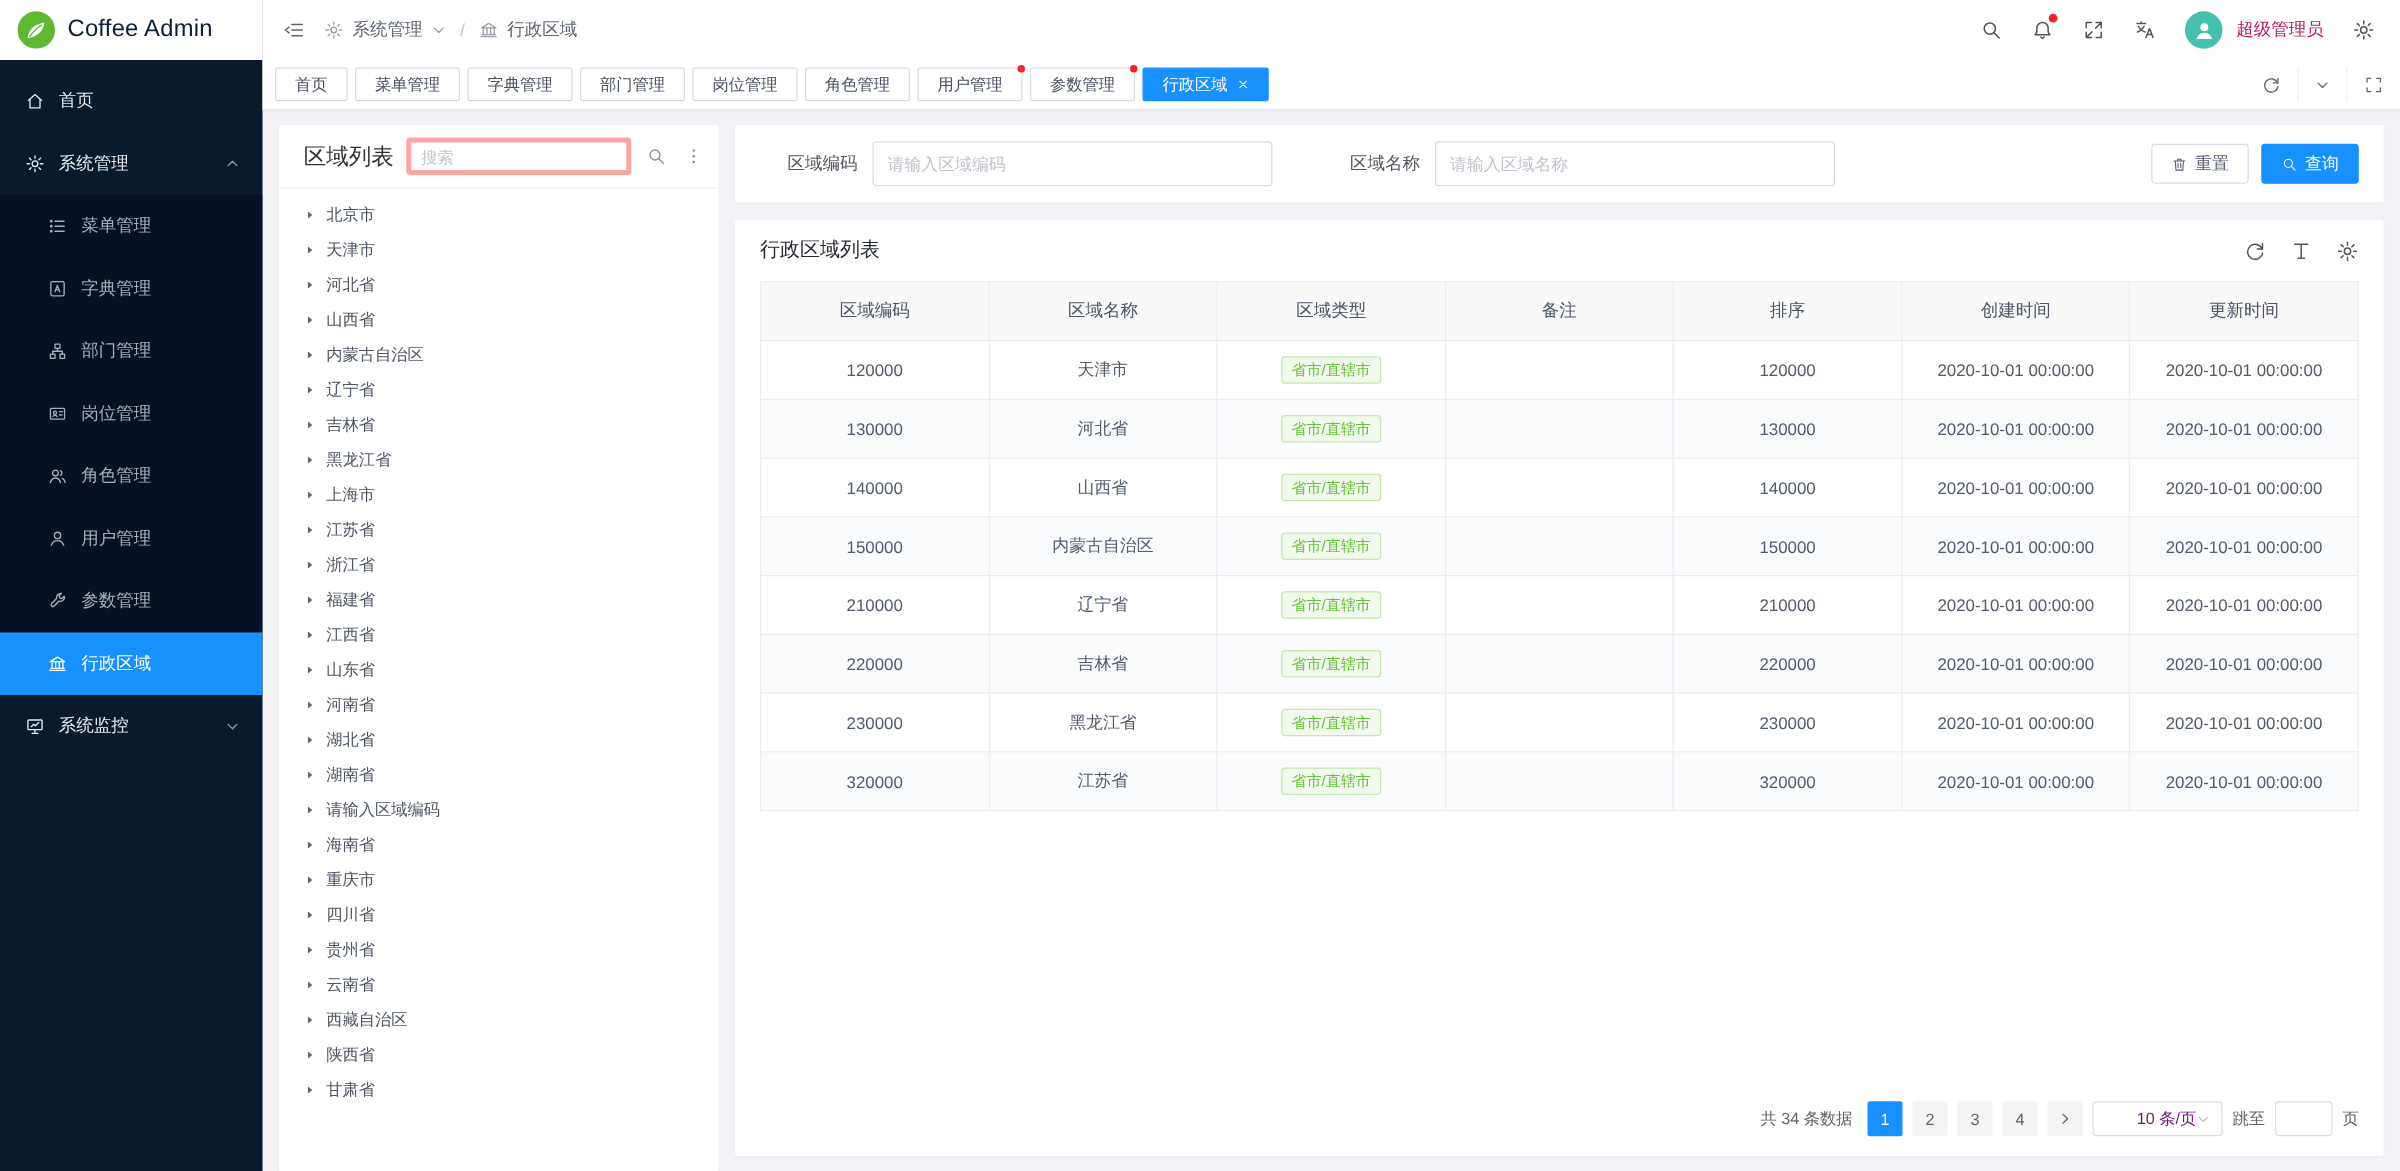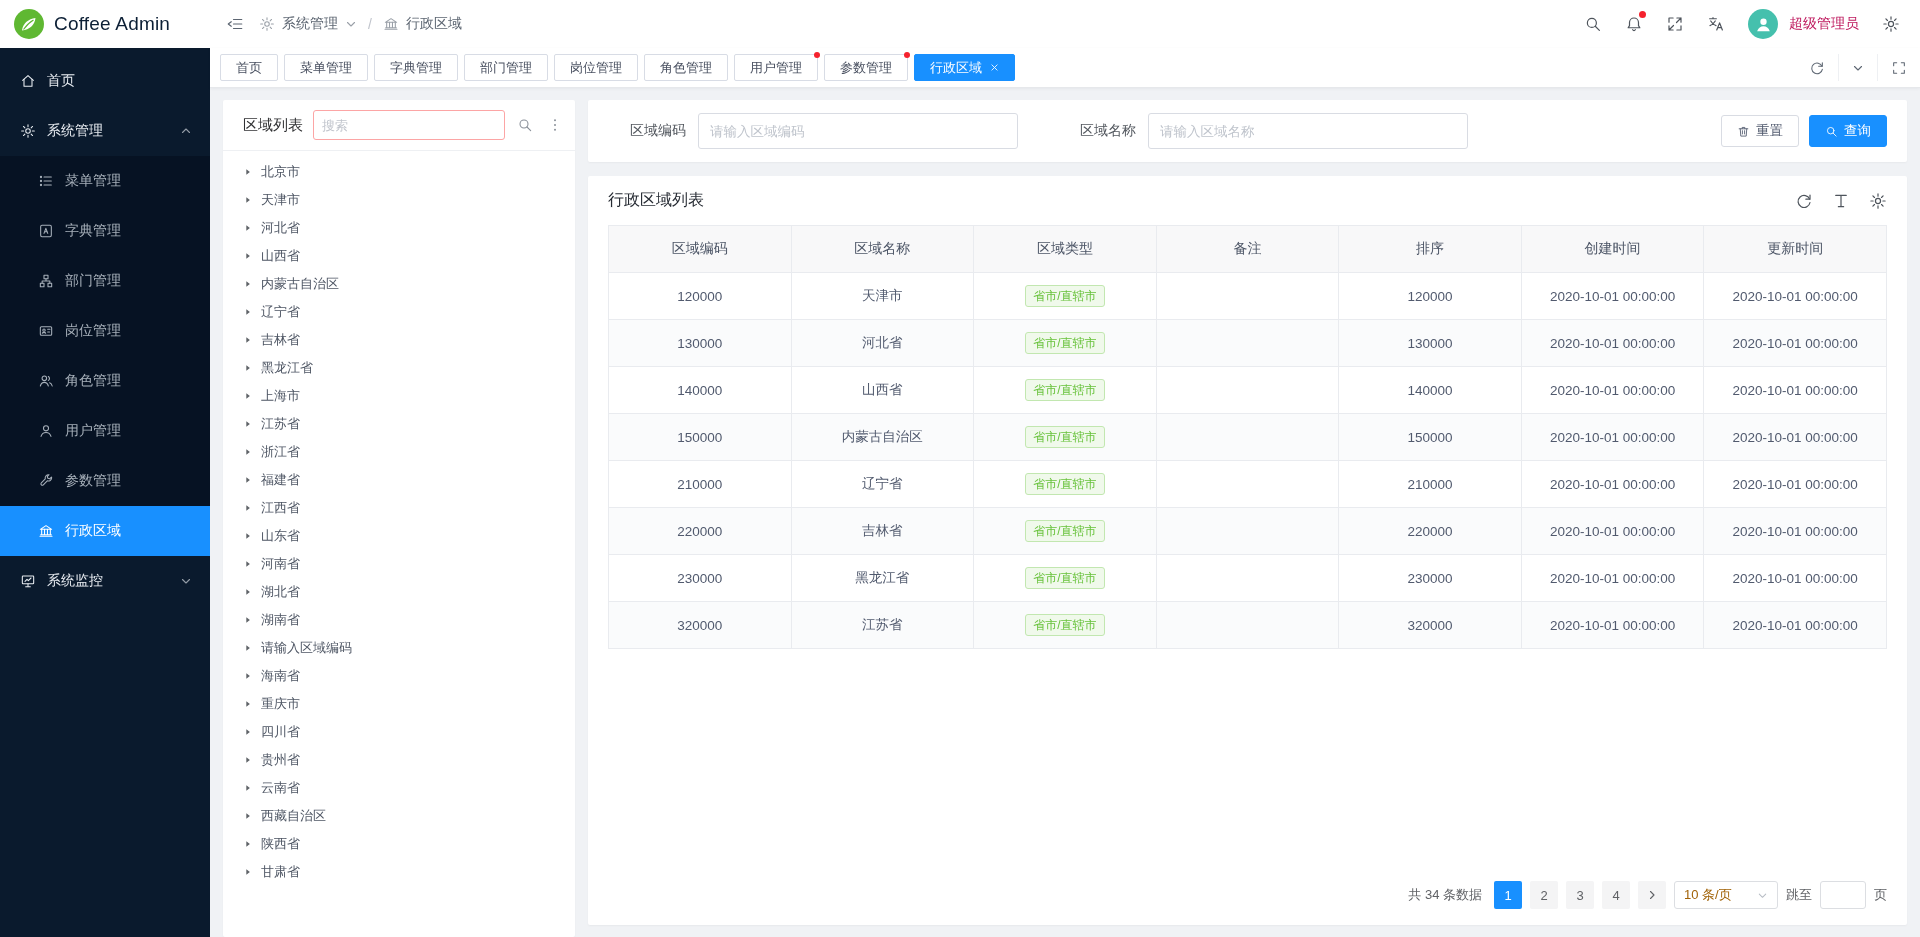--- a/index.html
+++ b/index.html
@@ -47,22 +47,22 @@
   .tab-tools{display:flex;align-items:center;color:#5d6672}
   .tool{padding:0 13px;height:27px;display:flex;align-items:center;cursor:pointer}
   .tool.bordered{border-left:1px solid #eef0f3}
 
   
   .content{flex:1;display:flex;gap:13px;padding:12px 13px 0;min-height:0}
 
   
   .tree-card{width:352px;flex:0 0 352px;background:#fff;border-radius:2px;display:flex;flex-direction:column;overflow:hidden;box-shadow:0 1px 2px rgba(0,0,0,.04)}
   .tree-head{display:flex;align-items:center;gap:10px;padding:10px 10px 10px 20px;border-bottom:1px solid #eef0f3}
-  .tree-title{font-size:15px;color:#303133;white-space:nowrap}
-  .tree-search{flex:1;height:30px;border:1px solid #fca5a5;border-radius:3px;padding:0 8px;font-size:13px;color:#333;min-width:0;outline:none}
+  .tree-title{font-size:18px;color:#303133;white-space:nowrap}
+  .tree-search{flex:1;height:30px;border:4px solid #fca5a5;border-radius:3px;padding:0 8px;font-size:13px;color:#333;min-width:0;outline:none}
   .tree-search::placeholder{color:#c0c4cc}
   .tree-head .hico{color:#8a9099;cursor:pointer;display:inline-flex;padding:0 2px}
   .tree{flex:1;overflow:hidden;padding:7px 0}
   .tree-item{height:28px;display:flex;align-items:center;gap:8px;padding-left:20px;font-size:13px;color:#4d5563;cursor:pointer}
   .tree-item .caret{color:#5f6368;display:inline-flex}
   .tree-item .caret svg{width:10px;height:10px}
 
   
   .right-col{flex:1;display:flex;flex-direction:column;gap:14px;min-width:0;padding-bottom:12px}
   .filter-card{background:#fff;border-radius:2px;height:62px;flex:0 0 62px;display:flex;align-items:center;padding:0 20px 0 42px;box-shadow:0 1px 2px rgba(0,0,0,.04)}
@@ -86,21 +86,21 @@
   thead th{background:#f8f8f9;color:#4c5566;font-size:14px}
   tbody tr:nth-child(even) td{background:#fafbfc}
   .badge{display:inline-block;padding:2px 7px;font-size:12px;border-radius:3px;line-height:16px}
 
   
   .pager{margin-top:auto;display:flex;align-items:center;justify-content:flex-end;gap:8px;padding-top:14px;font-size:13px;color:#606266;flex:0 0 auto}
   .pager .total{margin-right:4px}
   .page-btn{min-width:28px;height:28px;display:inline-flex;align-items:center;justify-content:center;background:#f4f4f5;border-radius:2px;color:#606266;cursor:pointer;padding:0 6px;font-size:13px}
   .page-btn.active{background:#1890ff;color:#fff}
   .page-btn svg{width:11px;height:11px}
-  .size-select{width:104px;height:28px;border:1px solid #dcdee2;border-radius:3px;display:flex;align-items:center;justify-content:space-between;padding:0 9px;color:#a16207;background:#fff;cursor:pointer}
+  .size-select{width:104px;height:28px;border:1px solid #dcdee2;border-radius:3px;display:flex;align-items:center;justify-content:flex-end;padding:0 9px;color:#701a75;background:#fff;cursor:pointer}
   .size-select .chev{color:#b7bcc4;display:inline-flex}
   .size-select .chev svg{width:11px;height:11px}
   .jump-input{width:46px;height:28px;border:1px solid #dcdee2;border-radius:3px;outline:none;padding:0 6px;font-size:13px}
 </style>
 </head>
 <body>
 
 <div class="app">
 
   <aside class="sidebar">

